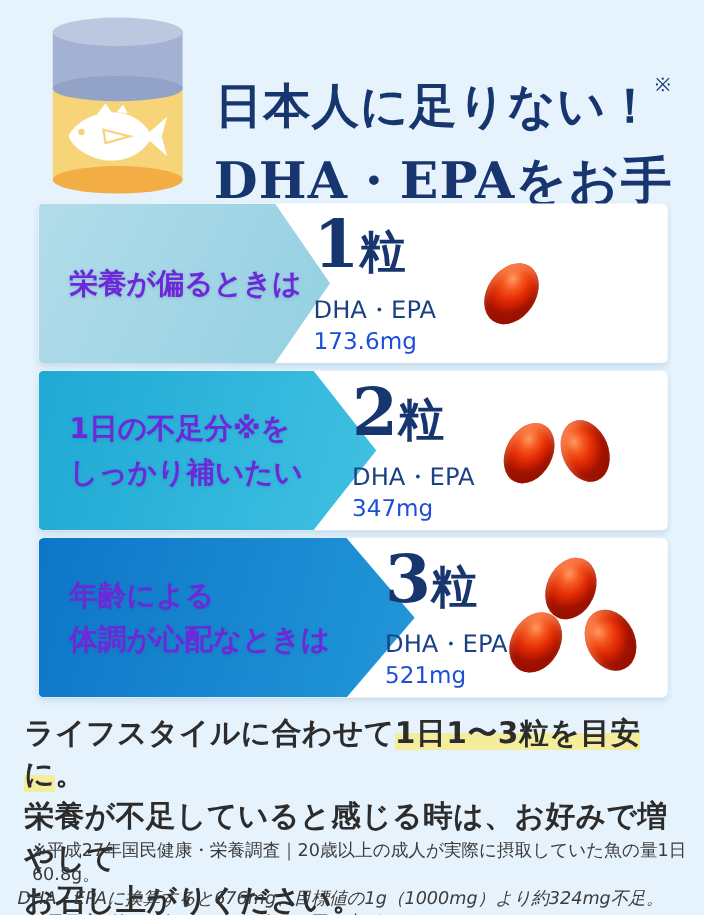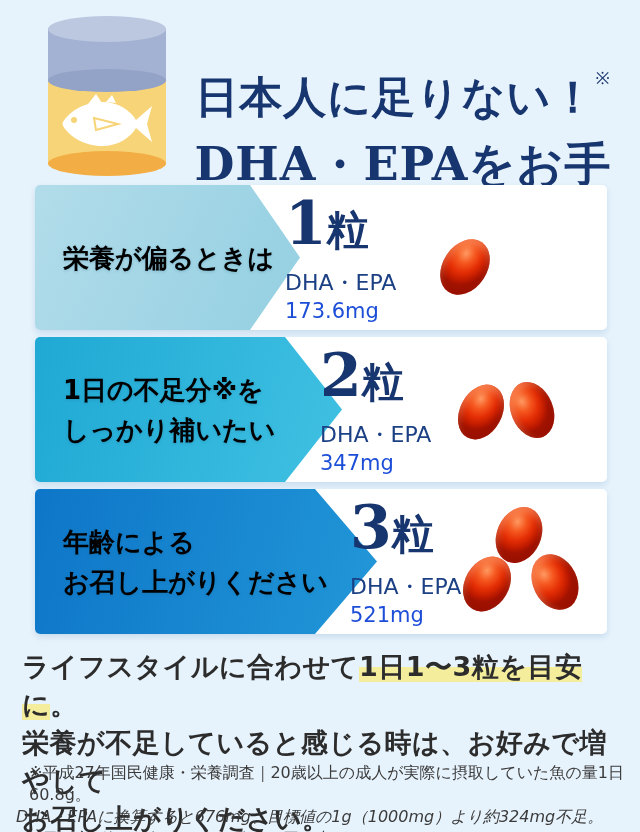--- a/index.html
+++ b/index.html
@@ -30,21 +30,21 @@
 
   .arrow{position:absolute;inset:0;}
   .r1 .arrow{background:linear-gradient(115deg,#b2dcea 0%,#92cfe1 55%,#7cc4d9 100%);
              clip-path:polygon(0 0,215px 0,265px 50%,215px 100%,0 100%);}
   .r2 .arrow{background:linear-gradient(105deg,#1fa9d4 0%,#3fc0e2 55%,#8adef2 100%);
              clip-path:polygon(0 0,250px 0,307px 50%,250px 100%,0 100%);}
   .r3 .arrow{background:linear-gradient(105deg,#0e76c8 0%,#1f93d6 55%,#3fb0e2 100%);
              clip-path:polygon(0 0,280px 0,342px 50%,280px 100%,0 100%);}
 
   .cond{position:absolute;left:28px;top:0;height:100%;display:flex;flex-direction:column;
-        justify-content:center;color:#000000;font-weight:bold;font-size:26px;line-height:40px;
+        justify-content:center;color:#6d28d9;font-weight:bold;font-size:26px;line-height:40px;
         text-shadow:0 1px 3px rgba(30,90,130,.25);white-space:nowrap;}
   .cond span:empty{display:none;}
 
   .dose{position:absolute;top:50%;transform:translateY(-50%);width:160px;text-align:left;color:#17356e;}
   .r1 .dose{left:250px;}
   .r2 .dose{left:285px;}
   .r3 .dose{left:315px;}
   .dose .count{font-family:"DejaVu Serif","Liberation Serif",serif;font-weight:bold;line-height:58px;white-space:nowrap;}
   .dose .num{font-size:60px;}
   .dose .unit{font-size:42px;}
@@ -117,21 +117,21 @@
       <div class="amount">347mg</div>
     </div>
     <div class="capsule" style="left:425px;top:46px;width:42px;height:58px;transform:rotate(28deg);"></div>
     <div class="capsule" style="left:476px;top:44px;width:42px;height:58px;transform:rotate(-22deg);"></div>
   </div>
 
   <div class="card r3">
     <div class="arrow"></div>
     <div class="cond">
       <span>年齢による</span>
-      <span>お召し上がりください</span>
+      <span>体調が心配なときは</span>
     </div>
     <div class="dose">
       <div class="count"><span class="num">3</span><span class="unit">粒</span></div>
       <div class="dhaepa">DHA・EPA</div>
       <div class="amount">521mg</div>
     </div>
     <div class="capsule" style="left:462px;top:17px;width:44px;height:58px;transform:rotate(24deg);"></div>
     <div class="capsule" style="left:430px;top:66px;width:44px;height:58px;transform:rotate(30deg);"></div>
     <div class="capsule" style="left:498px;top:64px;width:44px;height:58px;transform:rotate(-26deg);"></div>
   </div>

